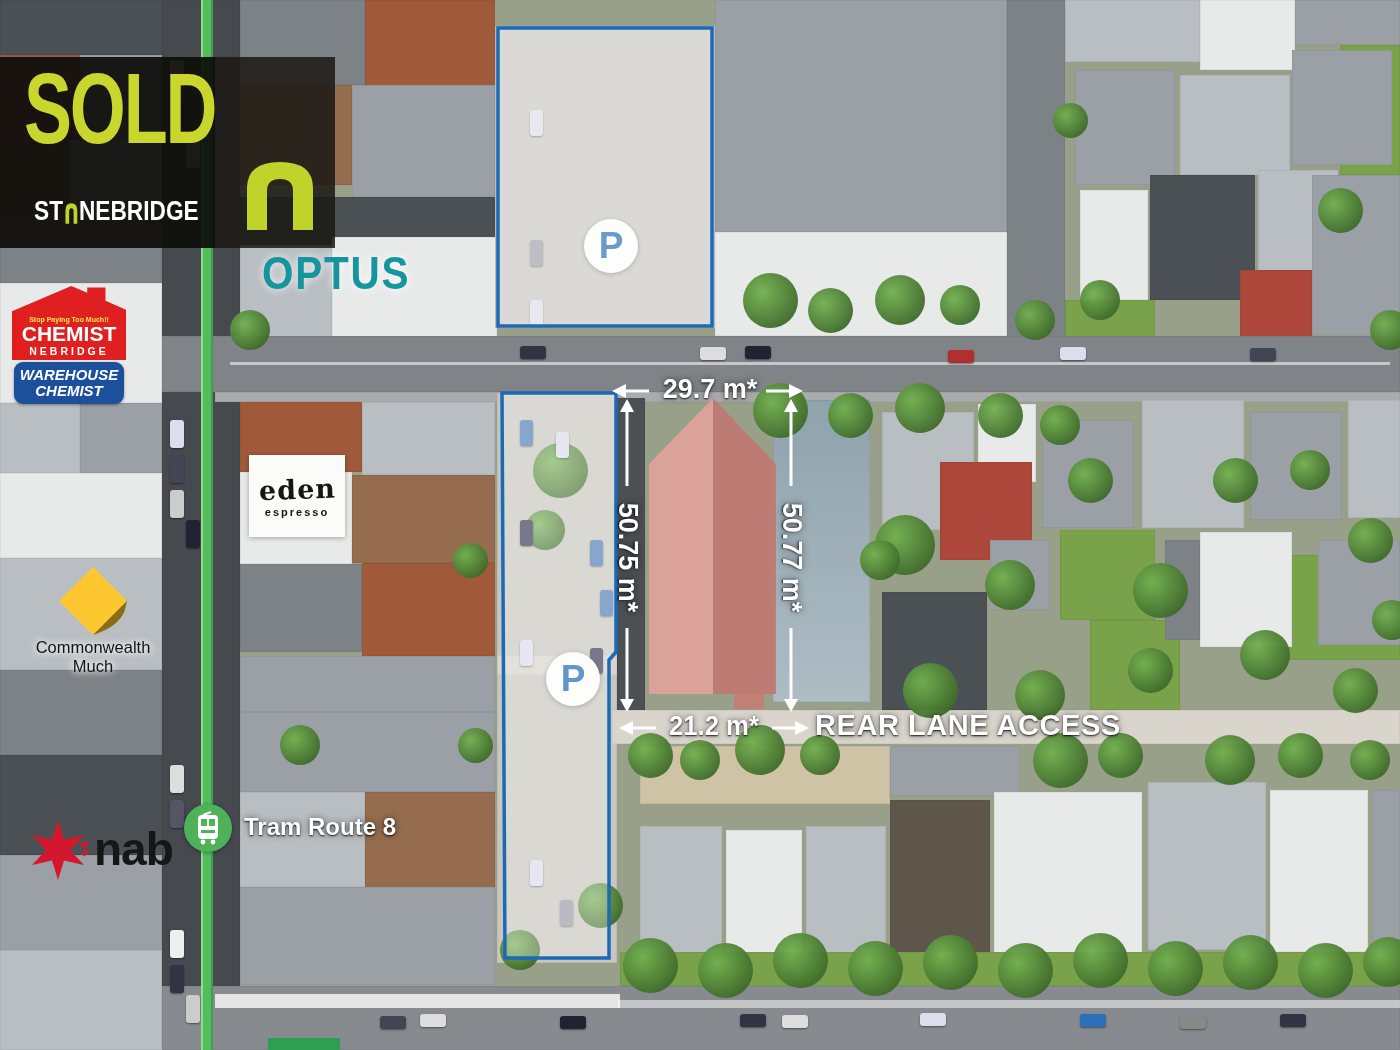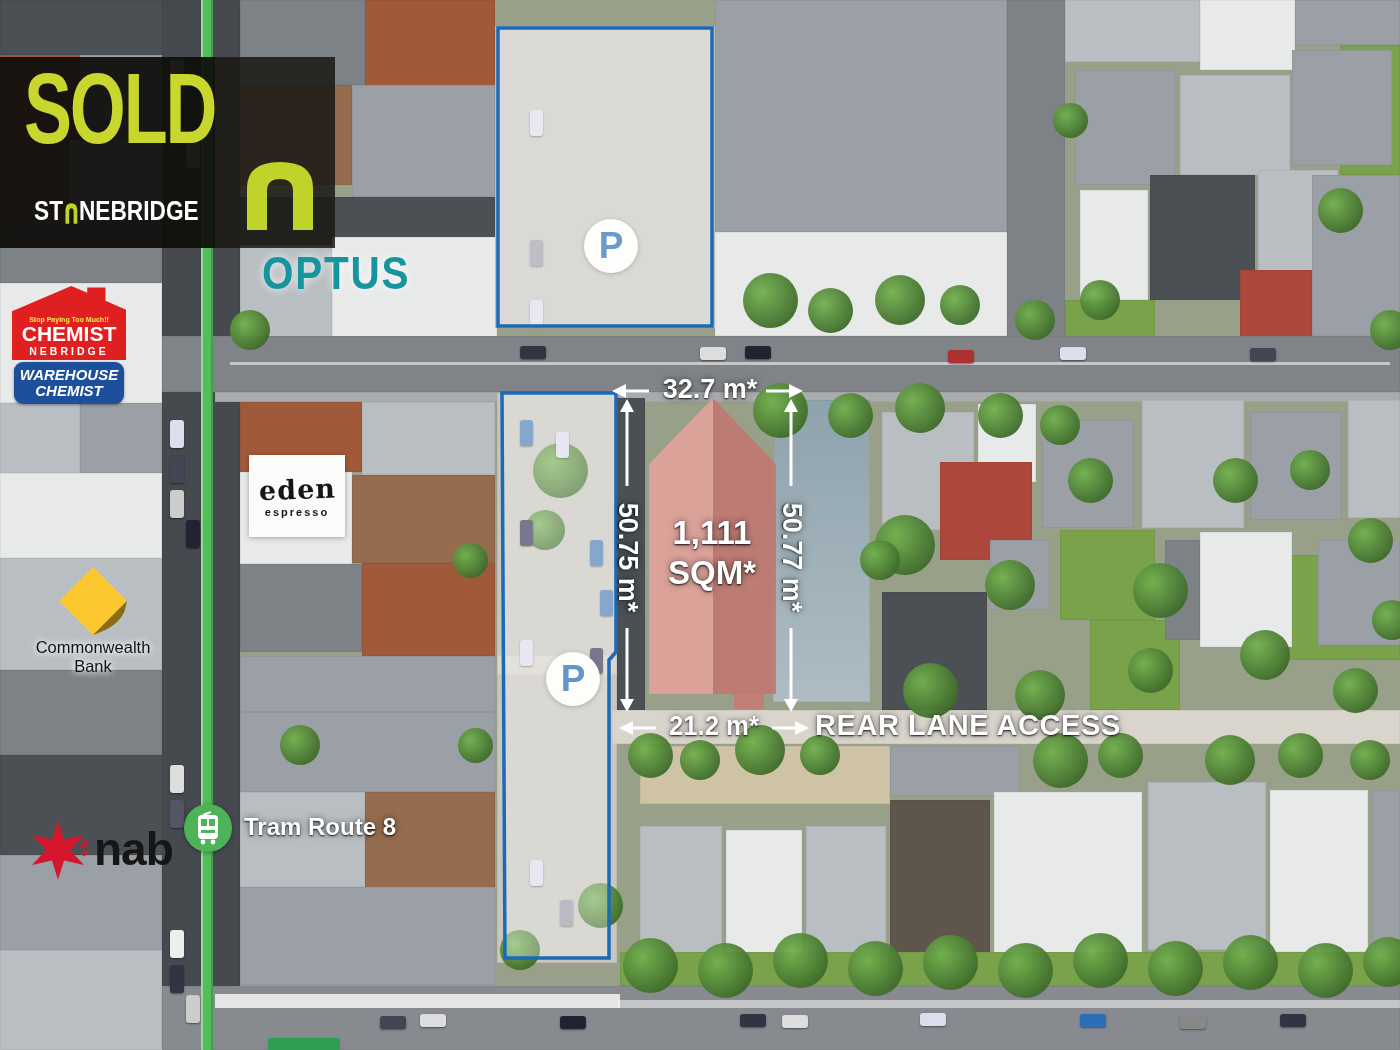--- a/index.html
+++ b/index.html
@@ -271,28 +271,24 @@
     </g>
   </svg>
 
   <div class="pbadge" style="left:584px;top:219px;color:#1261b0;">
       <span>P</span>
     </div>
   <div class="pbadge" style="left:546px;top:652px;color:#1261b0;">
       <span>P</span>
     </div>
 
-  <div class="ann" id="dim-front">32.7 m*</div>
+  <div class="ann" id="dim-front">29.7 m*</div>
   <div class="ann" id="dim-rear">21.2 m*</div>
   <div class="ann" id="dim-left">50.75 m*</div>
   <div class="ann" id="dim-right">50.77 m*</div>
-  <div class="ann" id="area-label">
-    <div>1,111</div>
-    <div>SQM*</div>
-  </div>
   <div class="ann" id="rear-lane-label">REAR LANE ACCESS</div>
 
   <div id="tram-badge">
     <svg width="30" height="34" viewBox="0 0 30 34">
       <line x1="10" y1="4" x2="18" y2="1" stroke="#fff" stroke-width="2"></line>
       <rect x="5" y="4" width="20" height="24" rx="4" fill="#fff"></rect>
       <rect x="8" y="8" width="6" height="7" fill="#4db258"></rect>
         <rect x="16" y="8" width="6" height="7" fill="#4db258"></rect>
       <rect x="8" y="19" width="14" height="3" fill="#4db258"></rect>
       <circle cx="10" cy="31" r="2.4" fill="#fff"></circle>
@@ -318,21 +314,21 @@
   <div id="eden">
     <div class="e1">eden</div>
     <div class="e2">espresso</div>
   </div>
 
   <div id="commbank">
     <svg width="70" height="70" viewBox="0 0 64 64" style="position:absolute;left:58px;top:6px;">
       <polygon points="32,1 63,32 32,63 1,32" fill="#fdc82f"></polygon>
       <path d="M63,32 L32,63 Q55,56 61,41 Z" fill="#8a6d12"></path>
     </svg>
-    <div class="txt">Commonwealth Bank</div>
+    <div class="txt">Commonwealth Much</div>
   </div>
 
   <div id="nab">
     <svg width="60" height="60" viewBox="0 0 60 60">
       <polygon points="30,0 36,19.6 56,15 42,30 56,45 36,40.4 30,60 24,40.4 4,45 18,30 4,15 24,19.6" fill="#d5172e"></polygon>
       <rect x="52" y="22" width="10" height="4" transform="rotate(-35 57 24)" fill="#d5172e"></rect>
       <rect x="54" y="30" width="10" height="4" transform="rotate(-35 59 32)" fill="#d5172e"></rect>
     </svg>
     <div class="txt">nab</div>
   </div>

